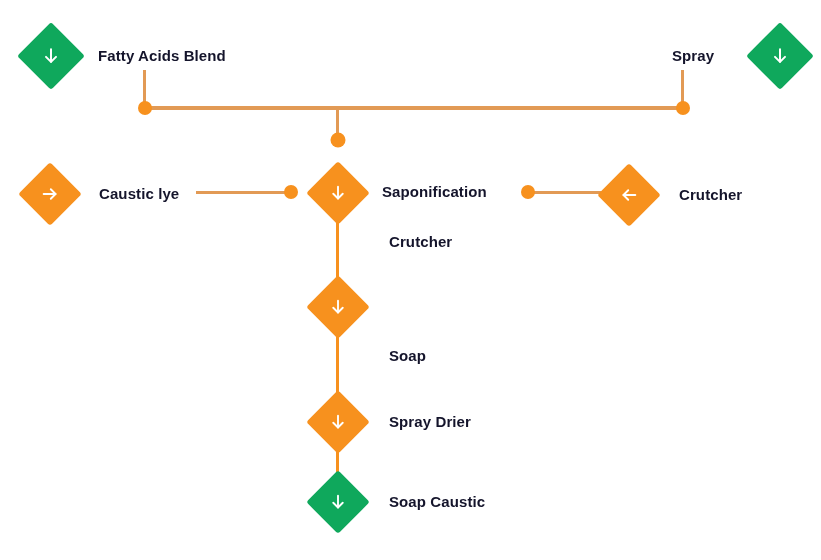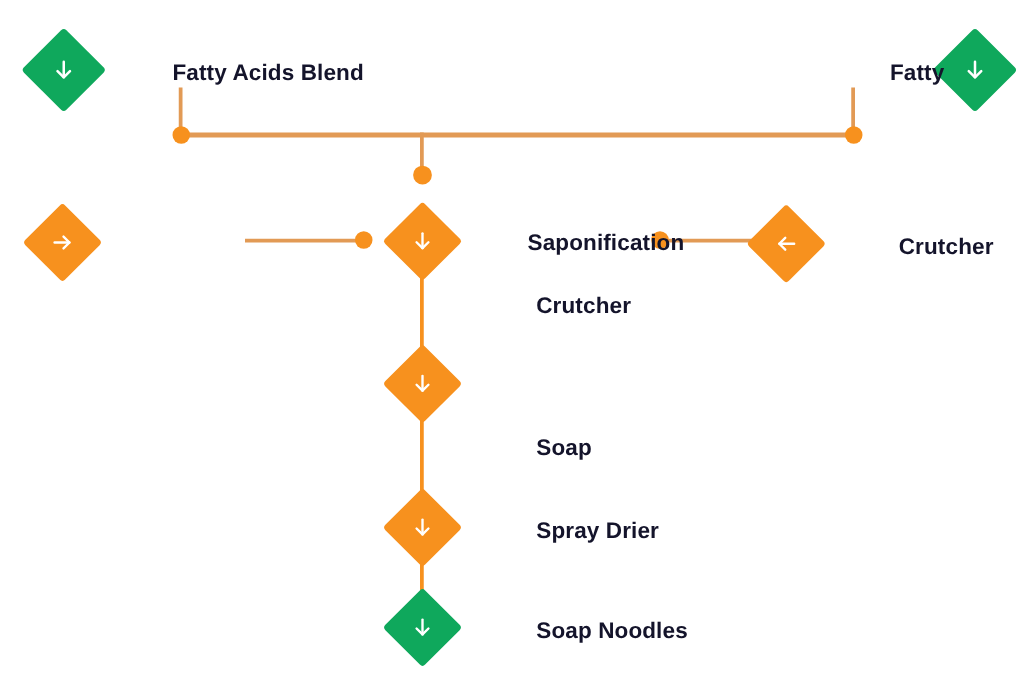--- a/index.html
+++ b/index.html
@@ -38,21 +38,21 @@
 
   
   .label {
     position: absolute;
     color: #14142B;
     font-weight: bold;
     white-space: pre;
     letter-spacing: 0.1px;
     line-height: 1.35;
   }
-  .label.big   { font-size: 18px; margin-left: 40px; }
+  .label.big   { font-size: 15px; }
 
   
   .line-h, .line-v {
     position: absolute;
     background: #E29A55;
   }
   .line-v.bright, .line-h.bright { background: #F7911E; }
   .dot {
     position: absolute;
     background: #F7911E;
@@ -103,30 +103,31 @@
   <div class="label big" style="left:98px; top:46px;">Fatty Acids Blend</div>
 
   <div class="diamond green" style="left:780px; top:56px; width:48px; height:48px;">
     <span class="arrow">
       <svg width="20" height="20" viewBox="0 0 24 24" fill="none" stroke="#ffffff" stroke-width="2.4" stroke-linecap="round" stroke-linejoin="round">
         <line x1="12" y1="4" x2="12" y2="19"></line>
         <polyline points="6,13 12,19 18,13"></polyline>
       </svg>
     </span>
   </div>
-  <div class="label big" style="left:672px; top:46px;">Fatty</div>
+  <div class="label big" style="left:672px; top:46px;">Spray</div>
 
   <div class="diamond orange" style="left:50px; top:194px; width:45px; height:45px;">
     <span class="arrow">
       <svg width="19" height="19" viewBox="0 0 24 24" fill="none" stroke="#ffffff" stroke-width="2.4" stroke-linecap="round" stroke-linejoin="round">
         <line x1="4" y1="12" x2="19" y2="12"></line>
         <polyline points="13,6 19,12 13,18"></polyline>
       </svg>
     </span>
   </div>
+  <div class="label big" style="left:99px; top:184px;">Caustic lye</div>
 
   <div class="diamond orange" style="left:338px; top:193px; width:45px; height:45px;">
     <span class="arrow">
       <svg width="19" height="19" viewBox="0 0 24 24" fill="none" stroke="#ffffff" stroke-width="2.4" stroke-linecap="round" stroke-linejoin="round">
         <line x1="12" y1="4" x2="12" y2="19"></line>
         <polyline points="6,13 12,19 18,13"></polyline>
       </svg>
     </span>
   </div>
   <div class="label big" style="left:382px; top:182px;">Saponification</div>
@@ -163,15 +164,15 @@
   <div class="label big" style="left:389px; top:412px;text-align:right;">Spray Drier</div>
 
   <div class="diamond green" style="left:338px; top:502px; width:45px; height:45px;">
     <span class="arrow">
       <svg width="19" height="19" viewBox="0 0 24 24" fill="none" stroke="#ffffff" stroke-width="2.4" stroke-linecap="round" stroke-linejoin="round">
         <line x1="12" y1="4" x2="12" y2="19"></line>
         <polyline points="6,13 12,19 18,13"></polyline>
       </svg>
     </span>
   </div>
-  <div class="label big" style="left:389px; top:492px;">Soap Noodles</div>
+  <div class="label big" style="left:389px; top:492px;">Soap Caustic</div>
 
 </div>
 
 </body></html>

